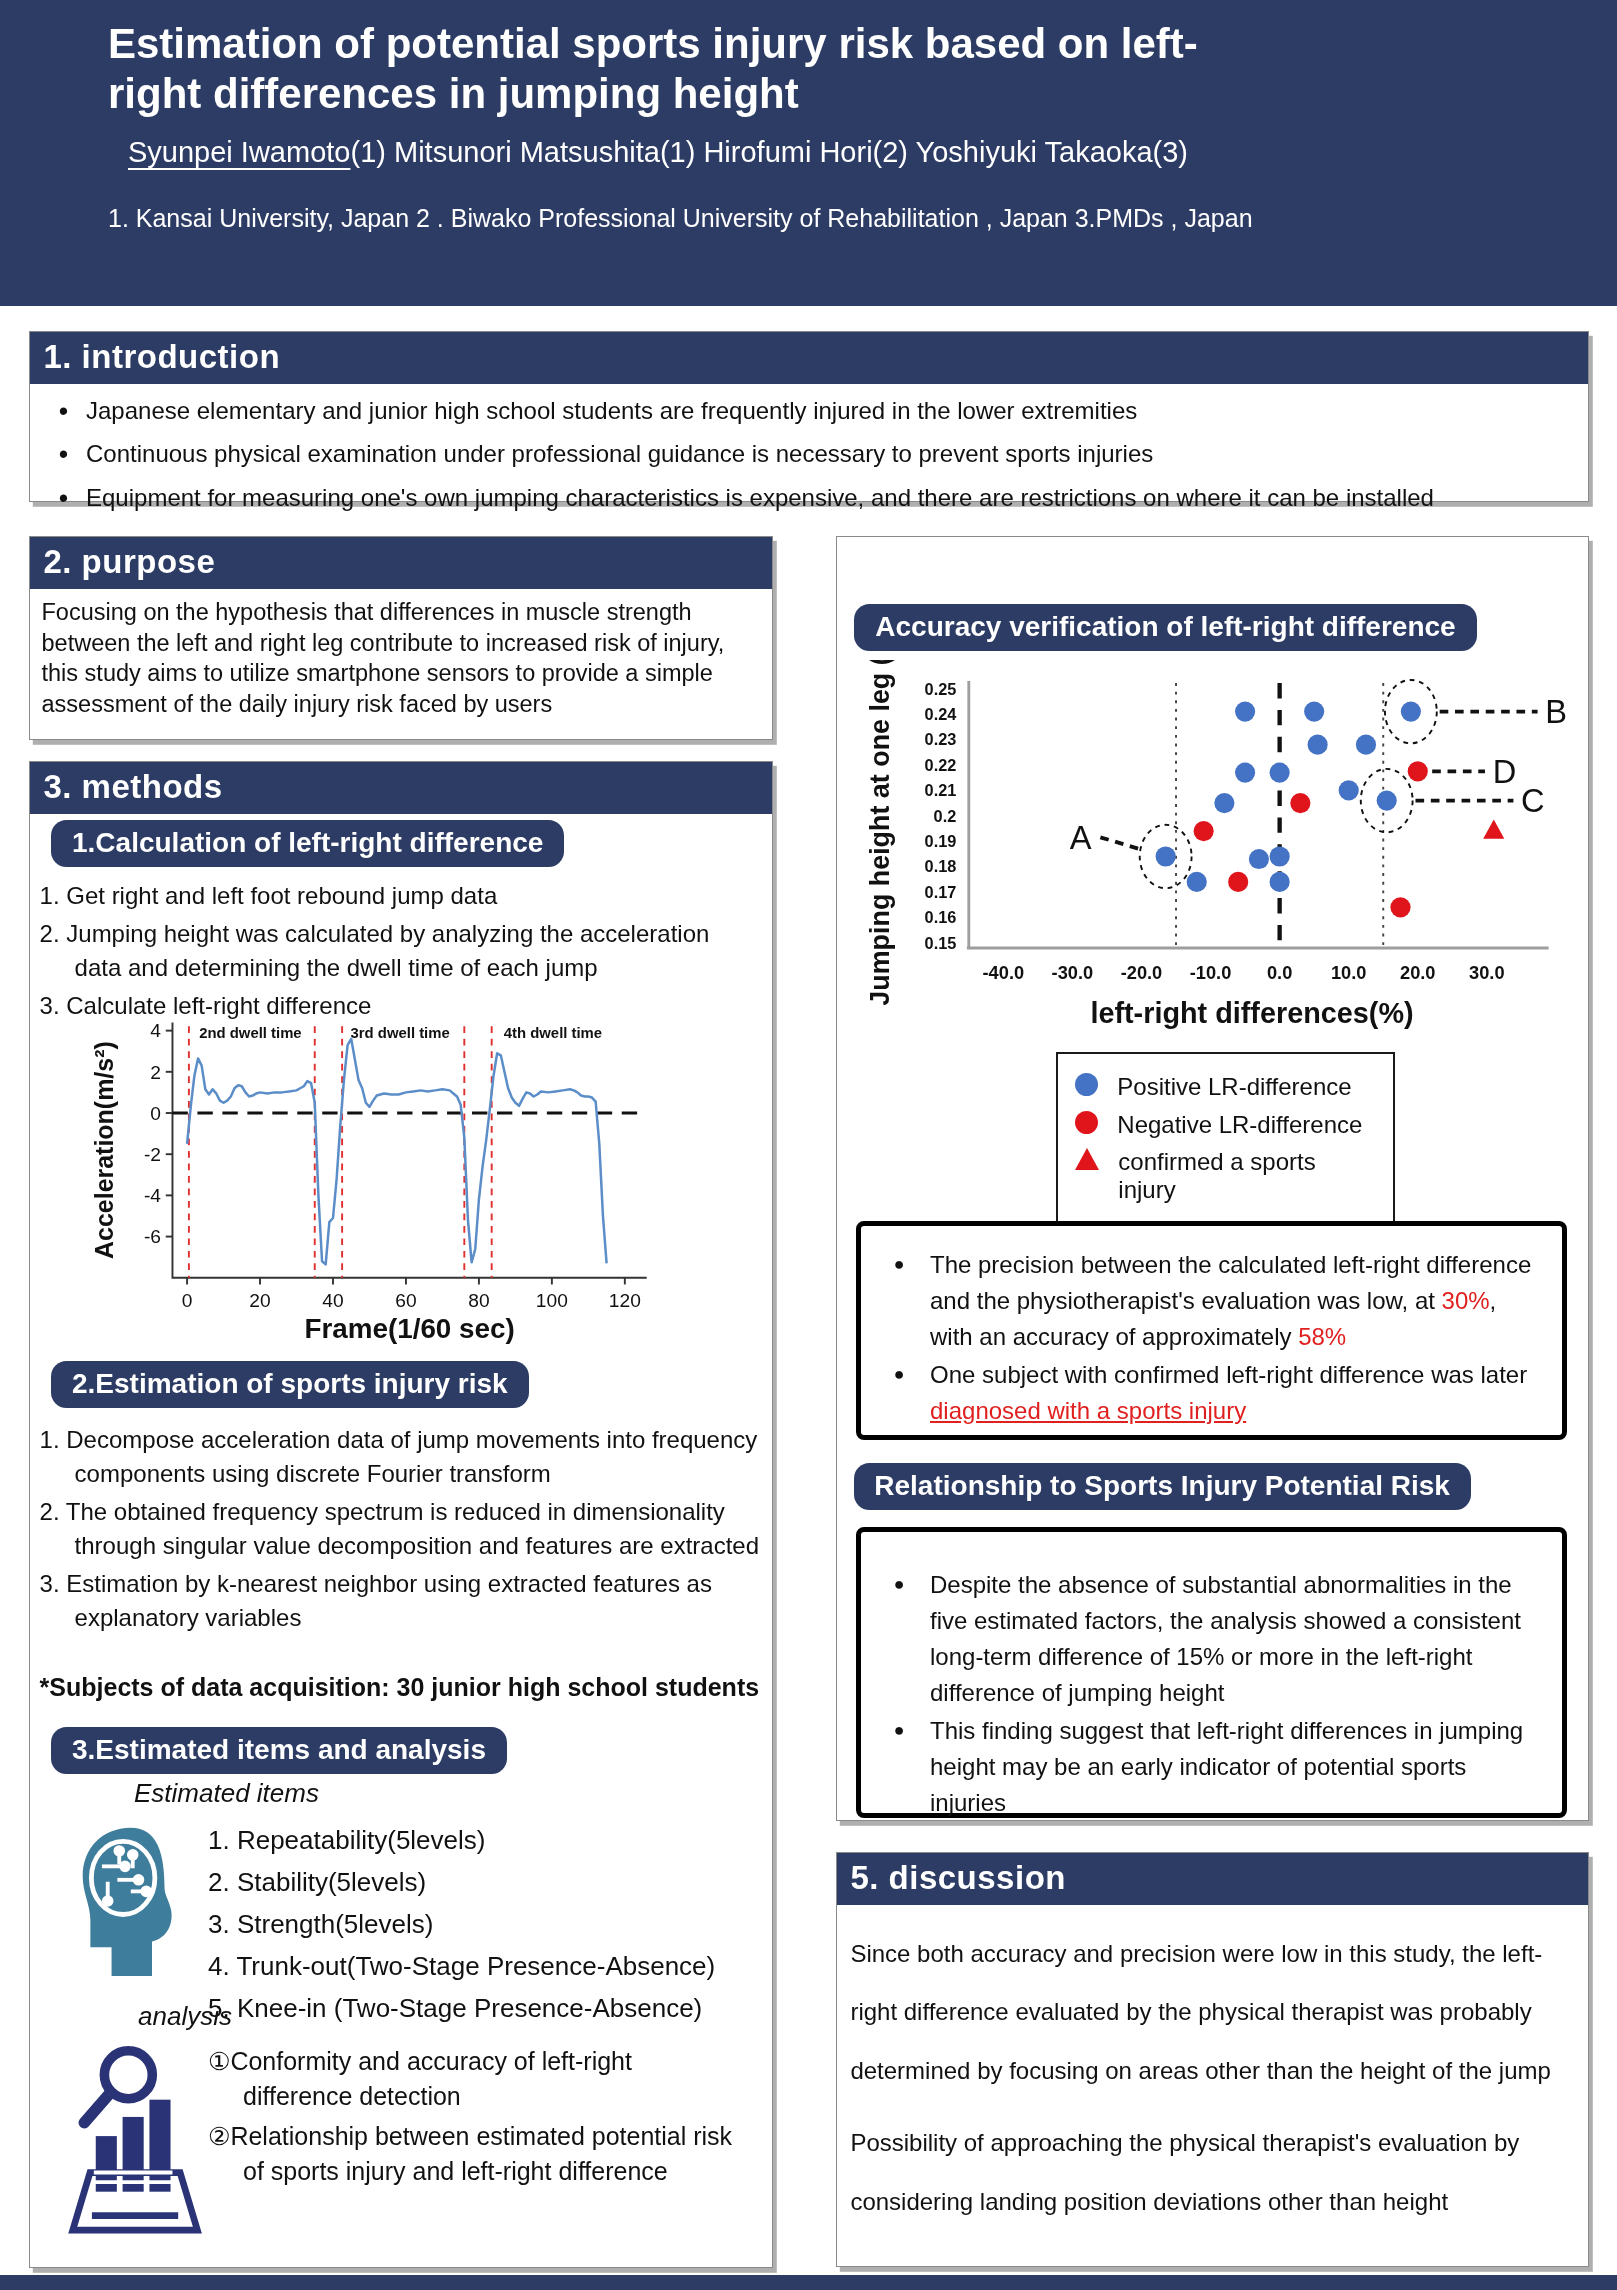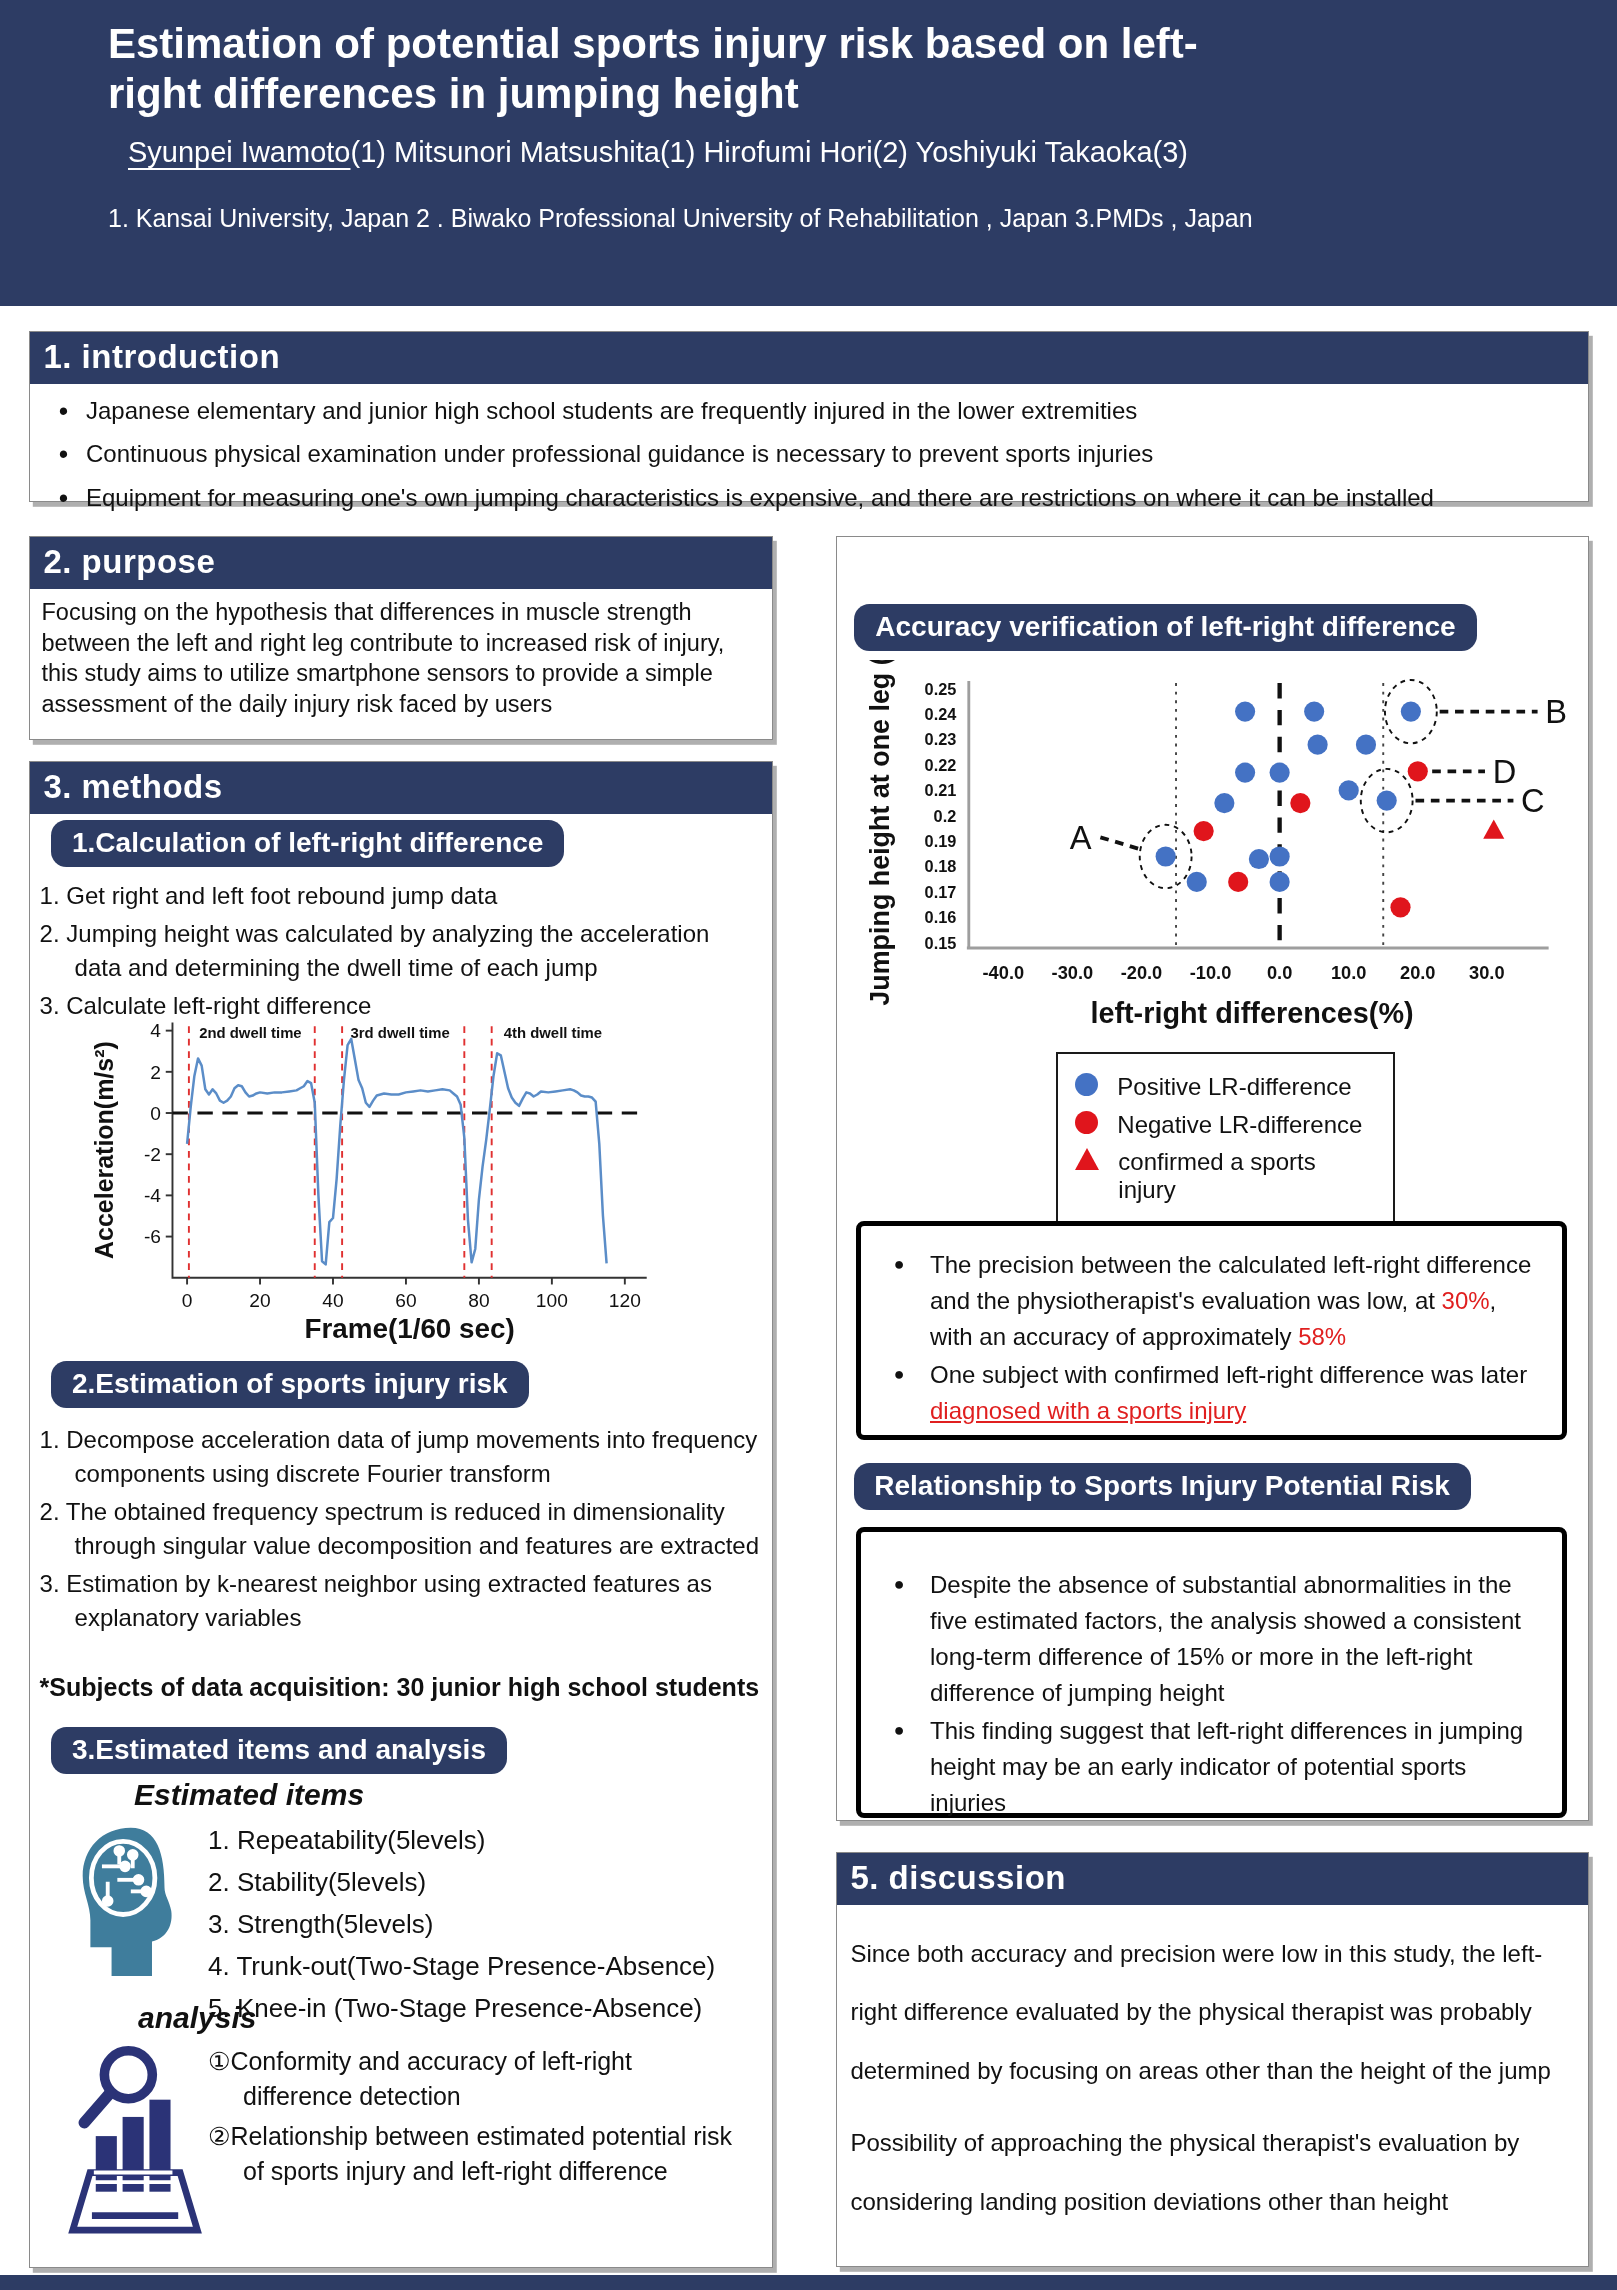--- a/index.html
+++ b/index.html
@@ -25,21 +25,21 @@
   ul.blist li{position:relative;padding-left:33px;margin:8.6px 0;line-height:1.45;}
   ul.blist li::before{content:"•";position:absolute;left:5.8px;top:-1.9px;font-size:27px;}
   ul.numlist{list-style:none;margin:0;padding:0;font-size:24px;}
   ul.numlist li{padding-left:35px;text-indent:-35px;line-height:1.42;margin:3.8px 0;}
   ul.estlist{list-style:none;margin:0;padding:0;font-size:26px;}
   ul.estlist li{line-height:1.62;}
   ul.dotlist{list-style:none;margin:0;padding:0;font-size:24px;}
   ul.dotlist li{position:relative;padding-left:44px;line-height:1.5;margin:1.9px 0;}
   ul.dotlist li::before{content:"●";position:absolute;left:7.7px;top:3.8px;font-size:18px;}
   .round-box{position:absolute;background:#fff;border:5.8px solid #000;border-radius:8px;padding:19px 25px;}
-  .sub-title{position:absolute;font-size:30px;font-weight:700;font-style:italic;}
+  .sub-title{position:absolute;font-size:26px;font-weight:400;font-style:italic;}
   .note{position:absolute;font-size:25px;font-weight:700;}
   
   .legend{position:absolute;border:2.9px solid #1a1a1a;background:#fff;padding:9.6px 17.3px;}
   .lg-row{display:flex;margin:9.6px 0;font-size:24px;}
   .mk{display:inline-block;width:23px;height:23px;margin-right:19px;flex:0 0 auto;}
   .mk-circle-blue{background:#4472c4;border-radius:50%;}
   .mk-circle-red{background:#e0151c;border-radius:50%;}
   .mk-triangle-red{width:0;height:0;background:none;border-left:12.5px solid transparent;
                    border-right:12.5px solid transparent;border-bottom:22px solid #e0151c;}
   

